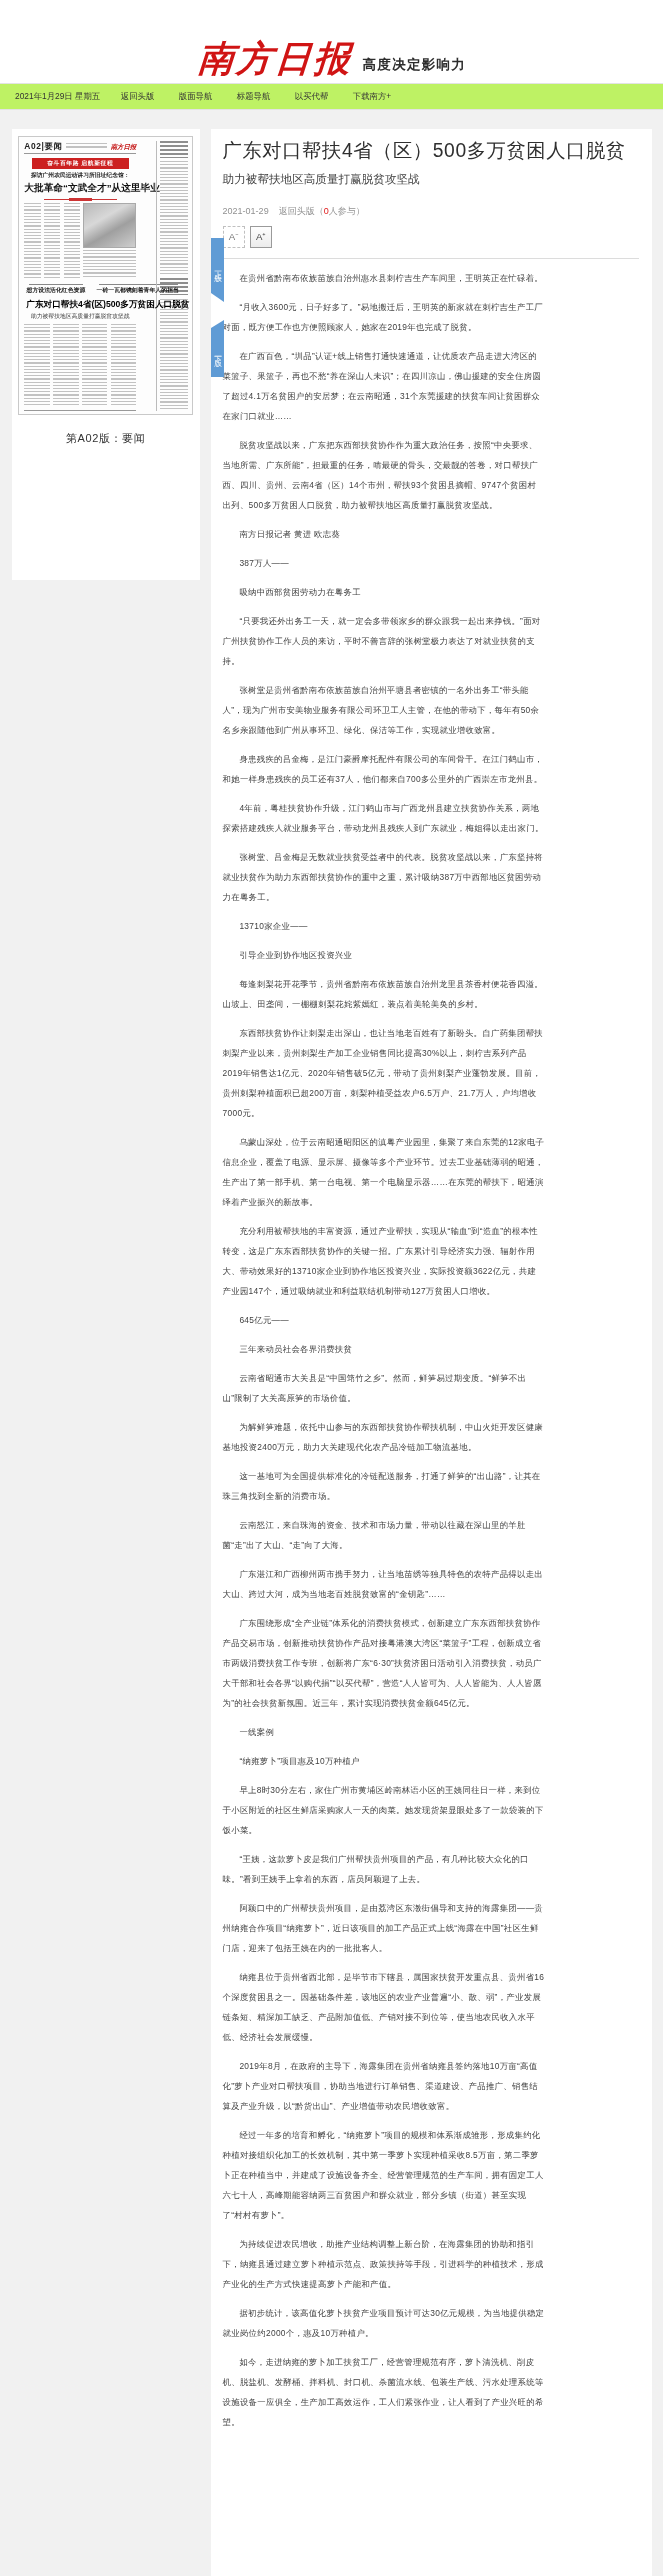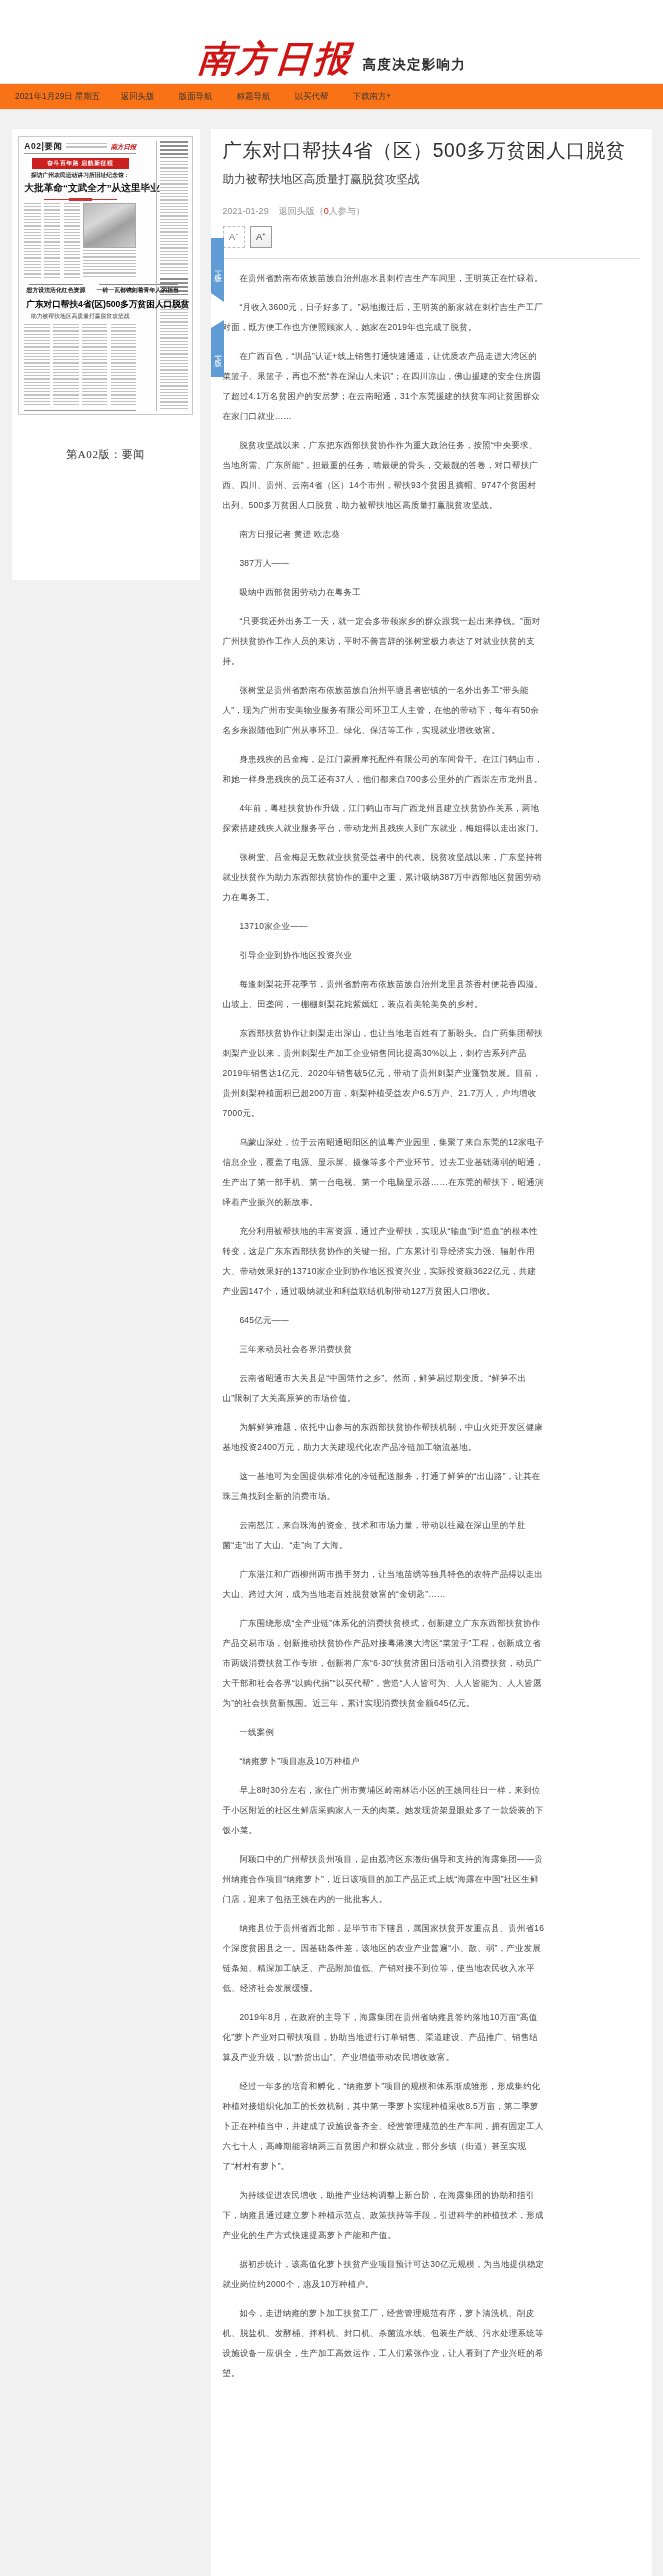--- a/index.html
+++ b/index.html
@@ -14,21 +14,21 @@
   
   .masthead { height:83px; display:flex; justify-content:center; align-items:flex-end; padding-bottom:6.4px; background:#fff; }
   .logo-script {
     color:#d01414; font-size:36px; font-weight:bold; font-style:italic;
     letter-spacing:2.6px; line-height:1; transform:skewX(-4deg);
   }
   .tagline { font-size:13.5px; font-weight:bold; color:#2d2d2d; margin-left:10.3px; padding-bottom:2.6px; letter-spacing:1.3px; }
   
   .navbar {
     height:27px; border-top:0.6px solid #e3e3e3; border-bottom:0.6px solid #e3e3e3;
-    display:flex; align-items:center; padding-left:15px; background:#f97316;
+    display:flex; align-items:center; padding-left:15px; background:#bef264;
     font-size:8.4px; color:#333;
   }
   .nav-date { margin-right:20.6px; color:#333; }
   .nav-link { margin-right:24.5px; color:#333; text-decoration:none; cursor:pointer; }
   
   .content { position:relative; height:2466px; background:#f1f1f1; }
   .card { background:#fff; position:absolute; }
   .sidebar-card { left:11.6px; top:19.3px; width:188px; height:451px; }
   .article-card { left:211px; top:19.3px; width:441px; height:2508px; }
   
@@ -65,21 +65,21 @@
   .pm-photo { height:45px; background:linear-gradient(150deg,#b9b9b9 0%,#d8d8d8 35%,#9f9f9f 60%,#cfcfcf 100%); border:0.6px solid #aaa; }
   .pm-mid { display:flex; gap:5.2px; margin-bottom:3.2px; }
   .pm-sub { flex:1; text-align:center; }
   .pm-sub-kick { height:2.6px; margin:0 5.2px 1.3px; border-bottom:0.6px solid #888; }
   .pm-sub-t { font-size:6.4px; font-weight:bold; color:#111; white-space:nowrap; transform:scale(.92); transform-origin:center; }
   .pm-hl2 { font-size:9px; font-weight:bold; color:#000; text-align:center; white-space:nowrap; transform:scale(.96); transform-origin:center; }
   .pm-sub2 { font-size:5.8px; color:#333; text-align:center; margin:1.3px 0 2.6px; }
   .pm-cols2 { display:flex; gap:3.2px; height:83px; }
   .pm-foot { border-top:0.6px solid #999; margin-top:2.6px; height:3.9px; }
   .rail-blk { height:17px; }
-  .thumb-caption { text-align:center; font-size:11px; color:#333; margin-top:32px; letter-spacing:0.6px;font-family:Liberation Serif, serif; }
+  .thumb-caption { text-align:center; font-size:11px; color:#333; margin-top:16px; letter-spacing:0.6px; }
   
   .article-inner { padding:9px 13px 0 11.6px; }
   .a-title { font-size:19.3px; font-weight:400; color:#2f2f2f; line-height:26px; letter-spacing:0.6px; }
   .a-sub { font-size:11.6px; font-weight:400; color:#444; margin-top:7.7px; }
   .a-meta { margin-top:18px; font-size:9px; color:#919191; }
   .a-meta .cnt { color:#e01919; }
   .font-btns { margin-top:7.7px; display:flex; gap:5.2px; }
   .fbtn { width:22px; height:22px; font-size:9.7px; color:#777; background:#fff; display:flex; align-items:center; justify-content:center; cursor:pointer; }
   .fbtn-minus { border:0.6px dashed #c0c0c0; }
   .fbtn-plus { border:0.6px solid #9a9a9a; background:linear-gradient(#fefefe,#ececec); color:#444; }
@@ -199,20 +199,21 @@
           <p class="para">三年来动员社会各界消费扶贫</p>
           <p class="para">云南省昭通市大关县是“中国筇竹之乡”。然而，鲜笋易过期变质。“鲜笋不出山”限制了大关高原笋的市场价值。</p>
           <p class="para">为解鲜笋难题，依托中山参与的东西部扶贫协作帮扶机制，中山火炬开发区健康基地投资2400万元，助力大关建现代化农产品冷链加工物流基地。</p>
           <p class="para">这一基地可为全国提供标准化的冷链配送服务，打通了鲜笋的“出山路”，让其在珠三角找到全新的消费市场。</p>
           <p class="para">云南怒江，来自珠海的资金、技术和市场力量，带动以往藏在深山里的羊肚菌“走”出了大山、“走”向了大海。</p>
           <p class="para">广东湛江和广西柳州两市携手努力，让当地苗绣等独具特色的农特产品得以走出大山、跨过大河，成为当地老百姓脱贫致富的“金钥匙”……</p>
           <p class="para">广东围绕形成“全产业链”体系化的消费扶贫模式，创新建立广东东西部扶贫协作产品交易市场，创新推动扶贫协作产品对接粤港澳大湾区“菜篮子”工程，创新成立省市两级消费扶贫工作专班，创新将广东“6·30”扶贫济困日活动引入消费扶贫，动员广大干部和社会各界“以购代捐”“以买代帮”，营造“人人皆可为、人人皆能为、人人皆愿为”的社会扶贫新氛围。近三年，累计实现消费扶贫金额645亿元。</p>
           <p class="para">一线案例</p>
           <p class="para">“纳雍萝卜”项目惠及10万种植户</p>
           <p class="para">早上8时30分左右，家住广州市黄埔区岭南林语小区的王姨同往日一样，来到位于小区附近的社区生鲜店采购家人一天的肉菜。她发现货架显眼处多了一款袋装的下饭小菜。</p>
+          <p class="para">“王姨，这款萝卜皮是我们广州帮扶贵州项目的产品，有几种比较大众化的口味。”看到王姨手上拿着的东西，店员阿颖迎了上去。</p>
           <p class="para">阿颖口中的广州帮扶贵州项目，是由荔湾区东漖街倡导和支持的海露集团——贵州纳雍合作项目“纳雍萝卜”，近日该项目的加工产品正式上线“海露在中国”社区生鲜门店，迎来了包括王姨在内的一批批客人。</p>
           <p class="para">纳雍县位于贵州省西北部，是毕节市下辖县，属国家扶贫开发重点县、贵州省16个深度贫困县之一。因基础条件差，该地区的农业产业普遍“小、散、弱”，产业发展链条短、精深加工缺乏、产品附加值低、产销对接不到位等，使当地农民收入水平低、经济社会发展缓慢。</p>
           <p class="para">2019年8月，在政府的主导下，海露集团在贵州省纳雍县签约落地10万亩“高值化”萝卜产业对口帮扶项目，协助当地进行订单销售、渠道建设、产品推广、销售结算及产业升级，以“黔货出山”、产业增值带动农民增收致富。</p>
           <p class="para">经过一年多的培育和孵化，“纳雍萝卜”项目的规模和体系渐成雏形，形成集约化种植对接组织化加工的长效机制，其中第一季萝卜实现种植采收8.5万亩，第二季萝卜正在种植当中，并建成了设施设备齐全、经营管理规范的生产车间，拥有固定工人六七十人，高峰期能容纳两三百贫困户和群众就业，部分乡镇（街道）甚至实现了“村村有萝卜”。</p>
           <p class="para">为持续促进农民增收，助推产业结构调整上新台阶，在海露集团的协助和指引下，纳雍县通过建立萝卜种植示范点、政策扶持等手段，引进科学的种植技术，形成产业化的生产方式快速提高萝卜产能和产值。</p>
           <p class="para">据初步统计，该高值化萝卜扶贫产业项目预计可达30亿元规模，为当地提供稳定就业岗位约2000个，惠及10万种植户。</p>
           <p class="para">如今，走进纳雍的萝卜加工扶贫工厂，经营管理规范有序，萝卜清洗机、削皮机、脱盐机、发酵桶、拌料机、封口机、杀菌流水线、包装生产线、污水处理系统等设施设备一应俱全，生产加工高效运作，工人们紧张作业，让人看到了产业兴旺的希望。</p>
         </div>
 
     </div>

